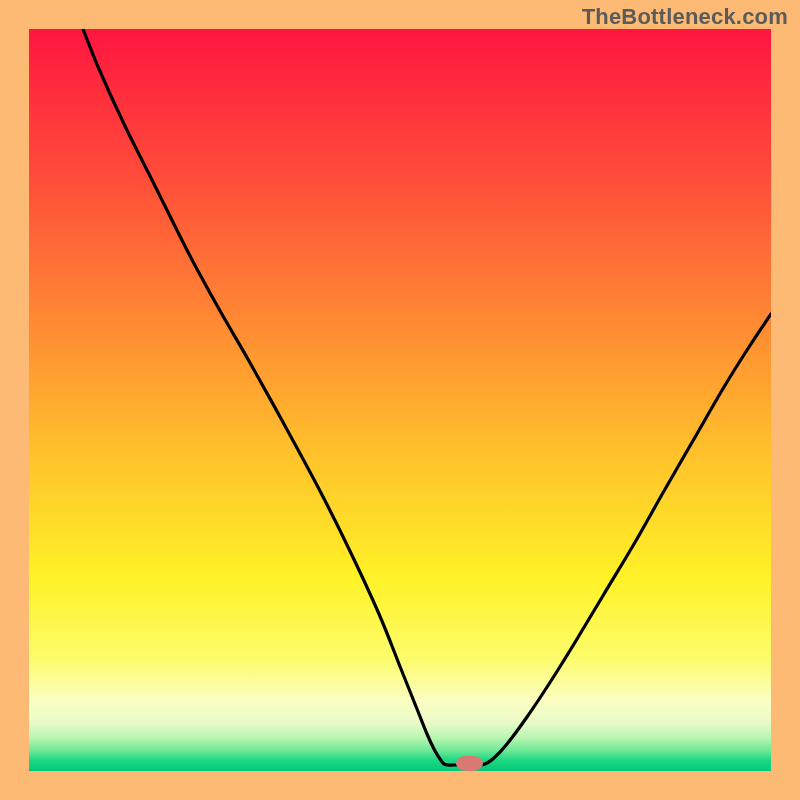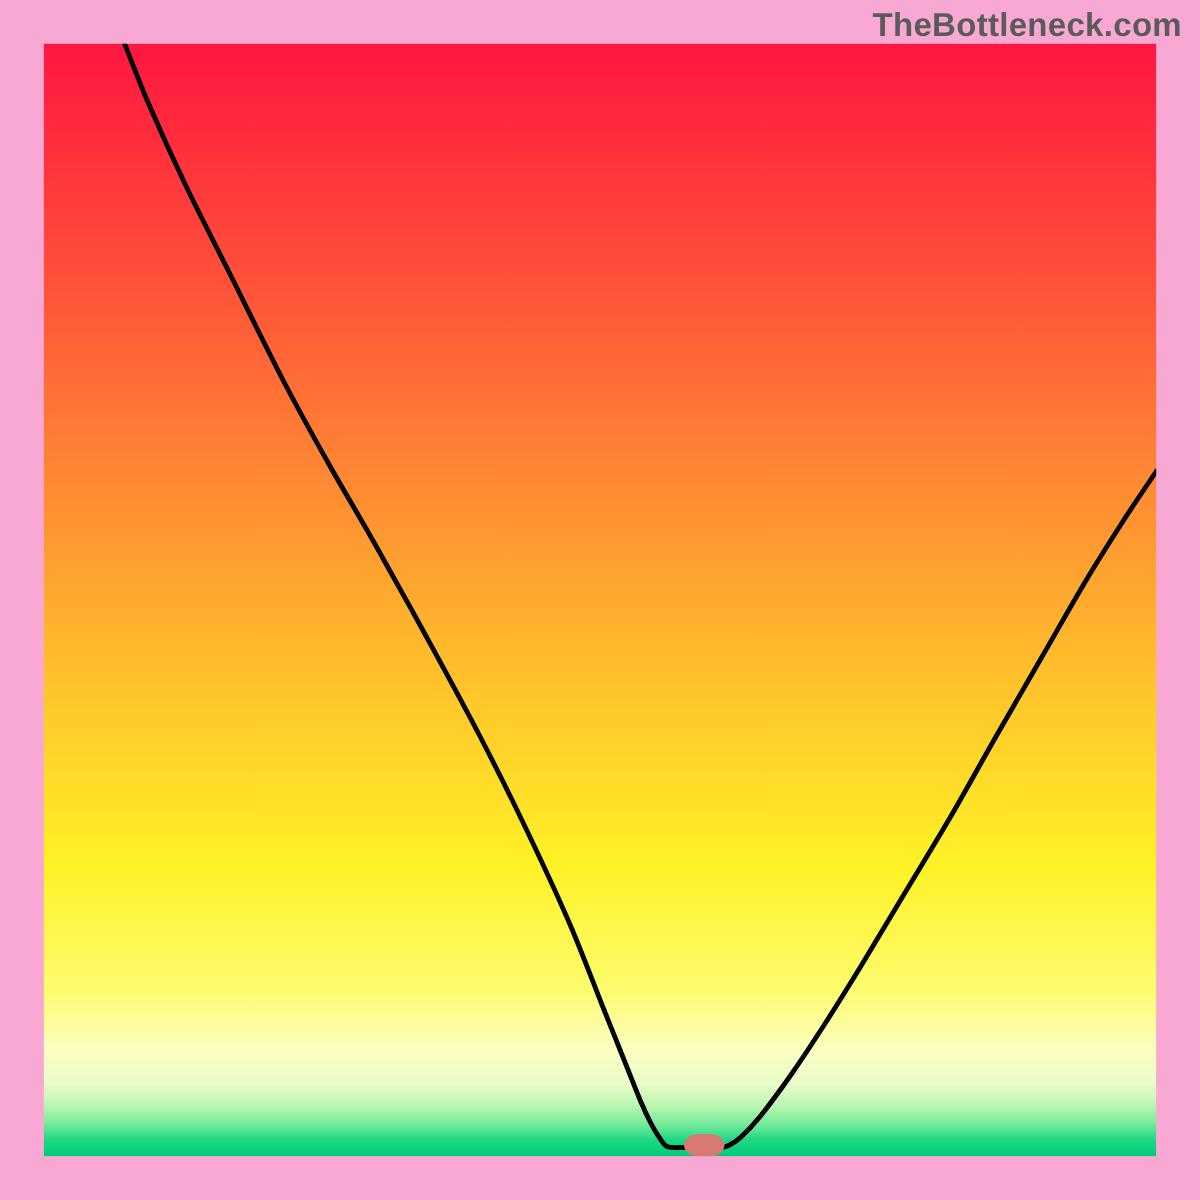--- a/index.html
+++ b/index.html
@@ -9,21 +9,21 @@
     height: 800px;
     background: #000;
     overflow: hidden;
   }
   .frame {
     position: absolute;
     left: 0;
     top: 0;
     width: 800px;
     height: 800px;
-    background: #f9a8d4;
+    background: #fdba74;
   }
   .plot {
     position: absolute;
     left: 29px;
     top: 29px;
     width: 742px;
     height: 742px;
     overflow: hidden;
   }
   .watermark {

